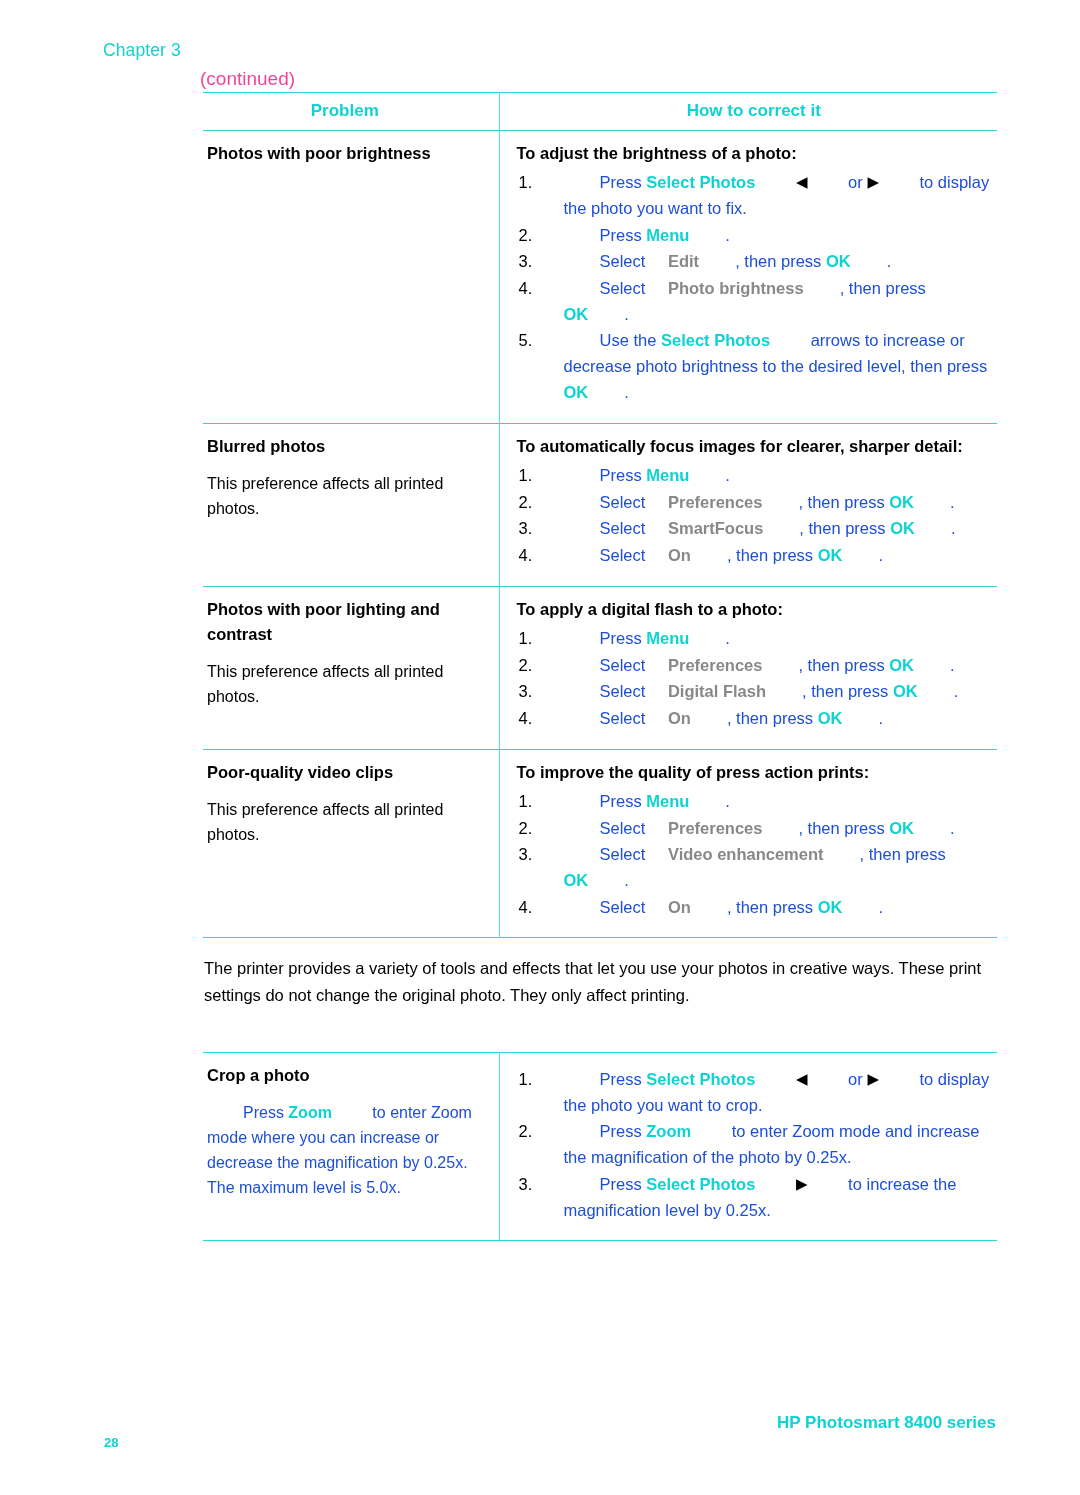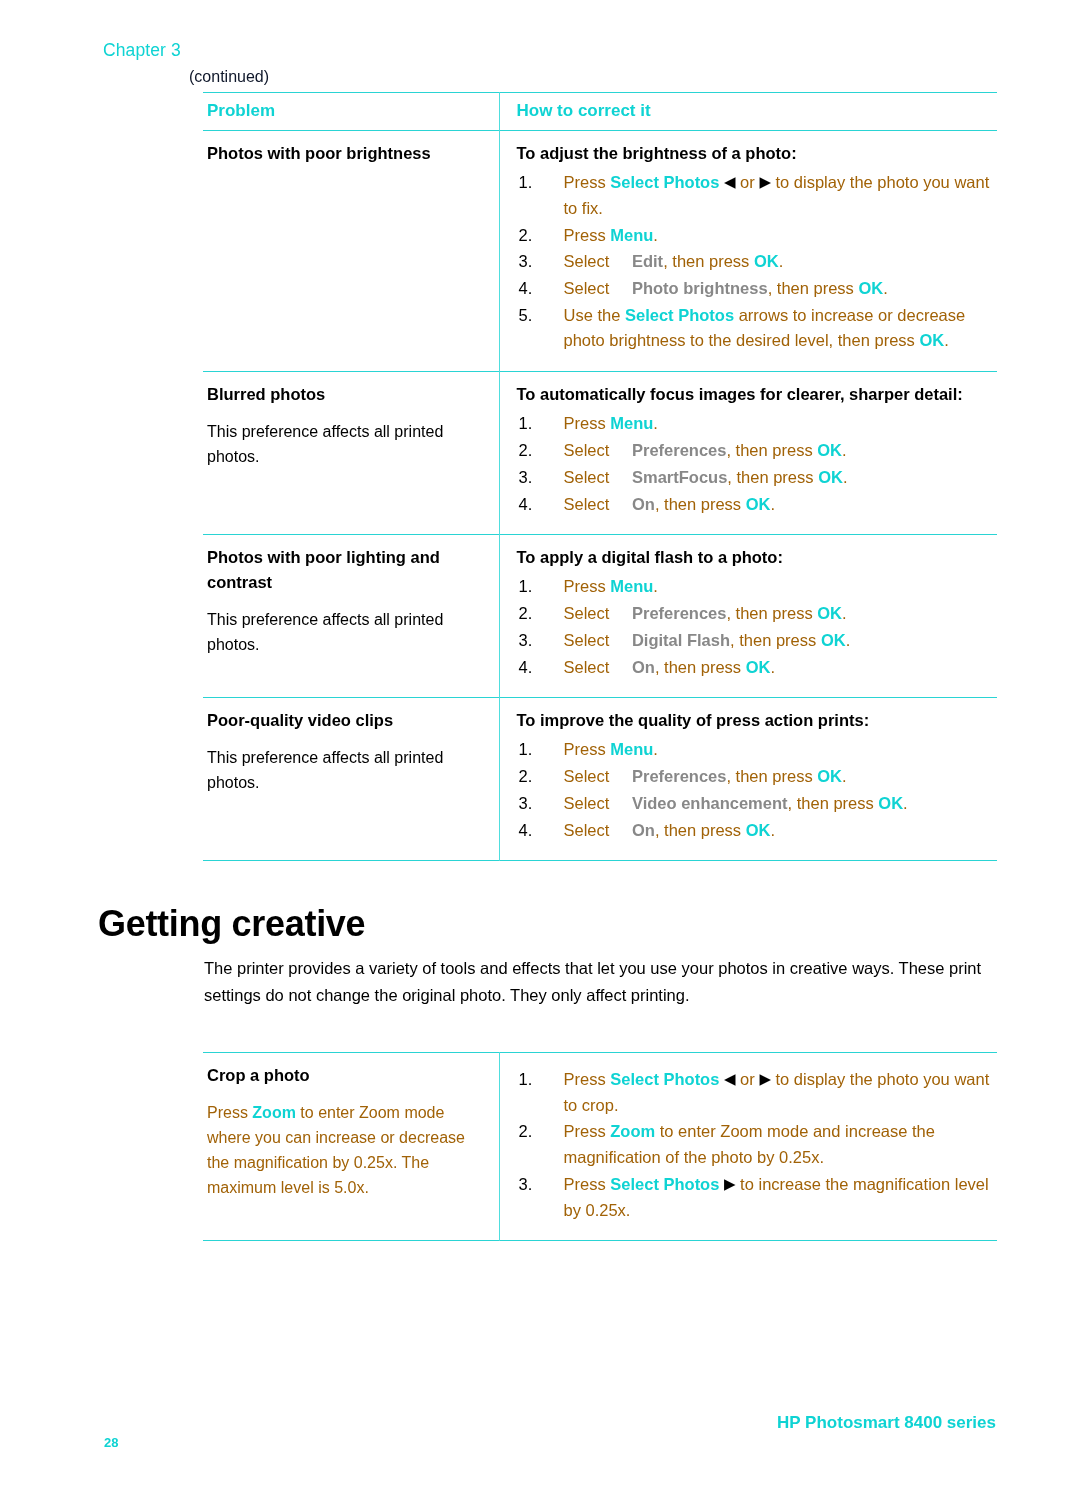--- a/index.html
+++ b/index.html
@@ -27,24 +27,24 @@
     left: 103px;
     top: 20px;
     font-size: 17.5px;
     color: #0fd3d3;
     letter-spacing: 0.1px;
     margin-top: 20px;
   }
 
   .continued-label {
     position: absolute;
-    left: 189px;
+    left: 200px;
     top: 68px;
-    font-size: 16px;
-    color: #0f172a;
+    font-size: 19px;
+    color: #ec4899;
   }
 
   
   .doc-table {
     position: absolute;
     left: 203px;
     width: 794px;
     border-collapse: collapse;
   }
   #table-problems { top: 92px; }
@@ -56,21 +56,21 @@
   }
 
   .col-left  { width: 296px; padding: 10px 16px 16px 4px !important; }
   .col-right { width: 498px; padding: 10px 6px 16px 17px !important;
                border-left: 1.4px solid #4fdede; }
 
   tr.header-row td {
     padding-top: 8px !important;
     padding-bottom: 9px !important;
   }
-  tr.header-row { border-top: 1.6px solid #2ad4d4; }
+  tr.header-row { border-top: 1.6px solid #2ad4d4; text-align: center; }
 
   .doc-table tr.body-row { border-top: 1.6px solid #2ad4d4; }
   .doc-table tr.last-row-marker { border-bottom: 1.6px solid #2ad4d4; }
 
   .th-text {
     color: #0fd3d3;
     font-weight: bold;
     font-size: 17px;
   }
 
@@ -109,21 +109,21 @@
     left: 2px;
     top: 0;
     font-size: 16.5px;
     color: #000;
   }
 
   
   .k-btn  { color: #0fd3d3; font-weight: bold; }
   .k-menu { color: #0fd3d3; font-weight: bold; }
   .k-item { color: #888888; font-weight: bold; margin-left: 18px; }
-  .k-plain { color: #a16207; }
+  .k-plain { color: #1d4ed8; margin-left: 36px; }
 
   .arrow {
     display: inline-block;
     color: #000;
     font-size: 15px;
     line-height: 1;
     vertical-align: 1px;
     letter-spacing: 0;
   }
 
@@ -278,21 +278,20 @@
             </li>
             <li>
               <span class="k-plain">Select </span><span class="k-item">On</span><span class="k-plain">, then press </span><span class="k-btn">OK</span><span class="k-plain">.</span>
             </li>
           </ol>
         </td>
       </tr>
     </tbody>
   </table>
 
-  <div class="section-heading">Getting creative</div>
   <div class="section-body">The printer provides a variety of tools and effects that let you use your photos in creative ways. These print settings do not change the original photo. They only affect printing.</div>
 
   <table class="doc-table" id="table-creative">
     <tbody>
 
       <tr class="body-row last-row-marker">
         <td class="col-left">
           <p class="cell-title">Crop a photo</p>
           <p class="cell-note">
             <span class="k-plain">Press </span><span class="k-btn">Zoom</span><span class="k-plain"> to enter Zoom mode where you can increase or decrease the magnification by 0.25x. The maximum level is 5.0x.</span>

